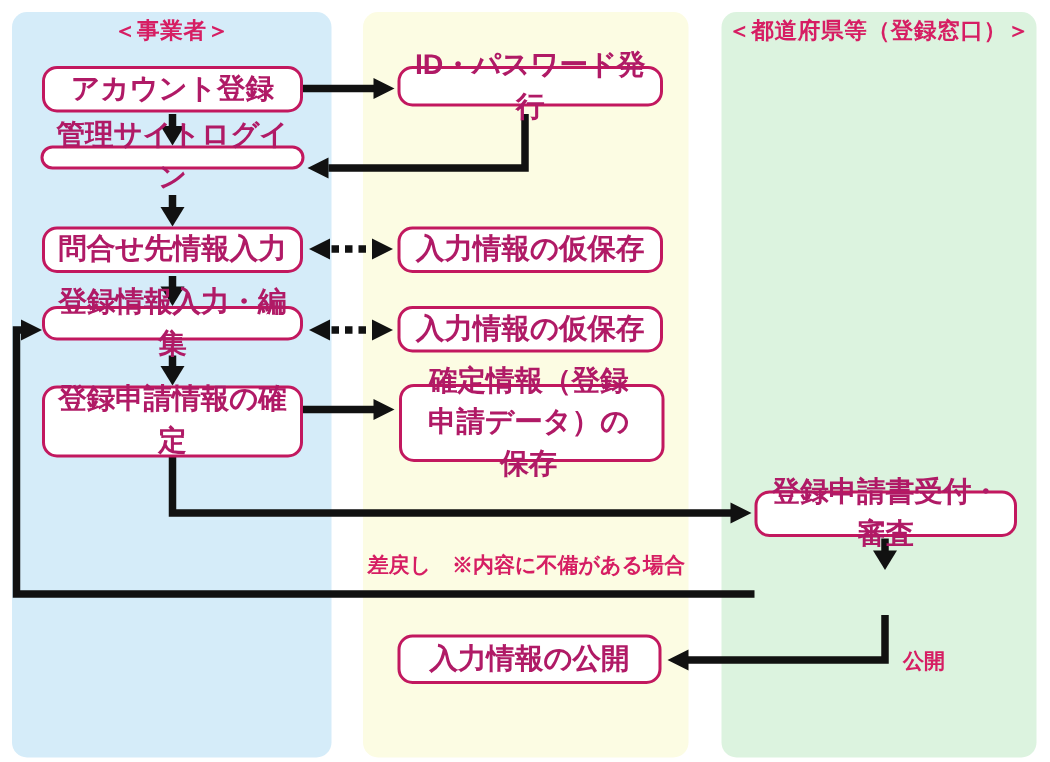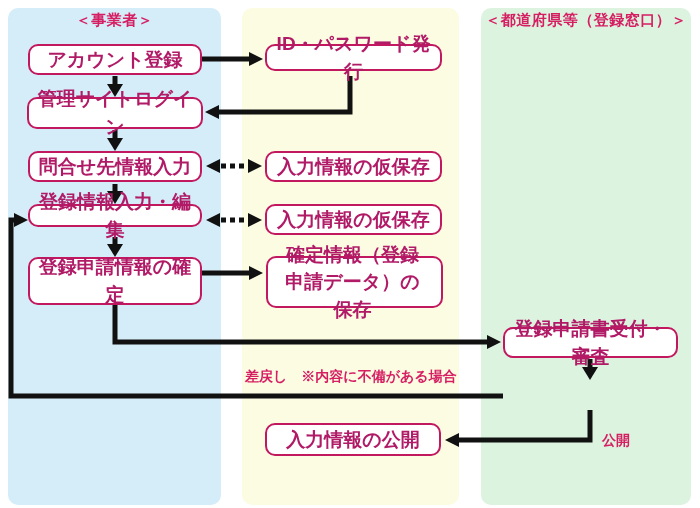--- a/index.html
+++ b/index.html
@@ -85,21 +85,21 @@
       <polygon points="582,367 598,367 590,380"></polygon>
 
       <polygon points="220,159 206,166 220,173"></polygon>
       <polygon points="248,159 262,166 248,173"></polygon>
       <polygon points="220,213 206,220 220,227"></polygon>
       <polygon points="248,213 262,220 248,227"></polygon>
     </g>
   </svg>
 
   <div class="box" style="left:28px;top:44px;width:174px;height:31px;">アカウント登録</div>
-  <div class="box" style="left:27px;top:97px;width:176px;height:32px;">管理サイトログイン</div>
+  <div class="box" style="left:27px;top:97px;width:176px;height:16px;">管理サイトログイン</div>
   <div class="box" style="left:28px;top:151px;width:174px;height:31px;">問合せ先情報入力</div>
   <div class="box" style="left:28px;top:204px;width:174px;height:23px;">登録情報入力・編集</div>
   <div class="box" style="left:28px;top:257px;width:174px;height:48px;">登録申請情報の確定</div>
 
   <div class="box" style="left:265px;top:44px;width:177px;height:27px;">ID・パスワード発行</div>
   <div class="box" style="left:265px;top:151px;width:177px;height:31px;">入力情報の仮保存</div>
   <div class="box" style="left:265px;top:204px;width:177px;height:31px;">入力情報の仮保存</div>
   <div class="box box--tall" style="left:266px;top:256px;width:177px;height:52px;padding-left:16px;">確定情報（登録申請データ）の保存</div>
   <div class="box" style="left:265px;top:423px;width:176px;height:33px;">入力情報の公開</div>
 

